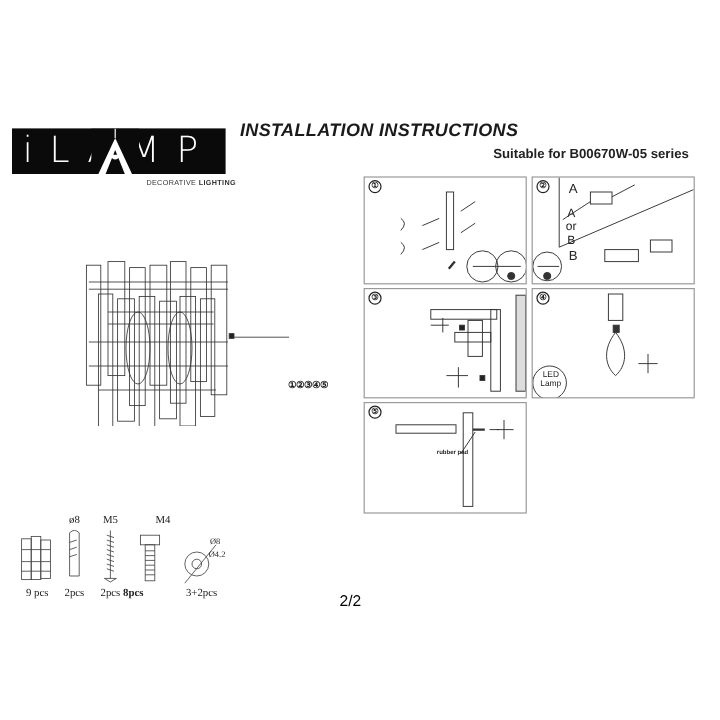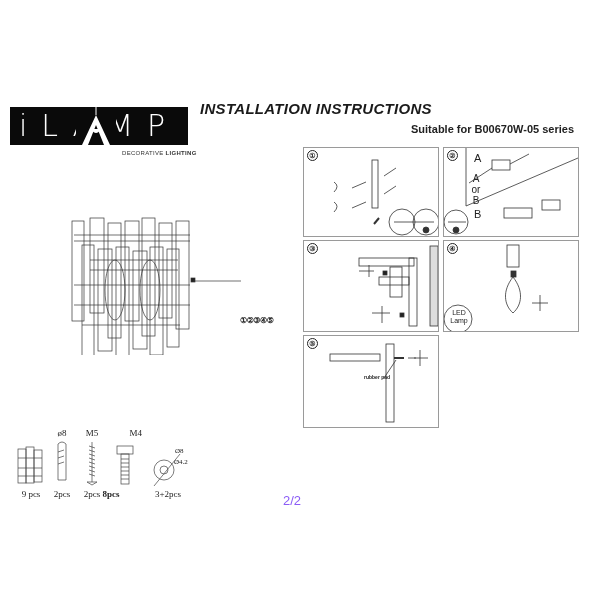--- a/index.html
+++ b/index.html
@@ -6,21 +6,21 @@
   body { width:600px; height:600px; position:relative; overflow:hidden; font-family:"Liberation Sans", sans-serif; color:#222; }
   .abs { position:absolute; }
   .logo-box { left:10px; top:107px; width:178px; height:38px; background:#0a0a0a; }
   .logo-text { left:10px; top:107px; width:178px; height:38px; color:#fff; font-size:30px; letter-spacing:14px; line-height:38px; text-align:center; font-family:"DejaVu Sans", sans-serif; font-weight:300; }
   .logo-sub { left:122px; top:150px; font-size:6px; color:#333; letter-spacing:0.3px; }
   .logo-sub b { font-weight:700; }
   .title { left:200px; top:100px; font-size:15px; font-style:italic; font-weight:700; color:#1a1a1a; letter-spacing:0.3px; }
   .subtitle { left:411px; top:123px; font-size:11px; font-weight:700; color:#222; }
   .panel { border:1px solid #9a9a9a; background:#fff; }
   .pnum { position:absolute; left:3px; top:2px; width:9px; height:9px; border:1px solid #222; border-radius:50%; font-size:7px; line-height:9px; text-align:center; font-weight:700; }
-  .page-num { left:283px; top:493px; font-size:13px; color:#8b5cf6; }
+  .page-num { left:283px; top:493px; font-size:13px; color:#000000; }
   .part-label { font-size:9px; font-family:"Liberation Serif", serif; color:#222; text-align:center; width:36px; }
   .part-qty { font-size:9px; font-family:"Liberation Serif", serif; color:#222; text-align:center; width:40px; }
   .callout { left:240px; top:276px; font-size:8px; font-weight:700; letter-spacing:-0.5px;margin-top:40px; }
   .small-label { font-size:5px; }
 </style>
 </head>
 <body>
 
 <div class="abs logo-box"></div>
 <div class="abs logo-text">iLAMP</div>

